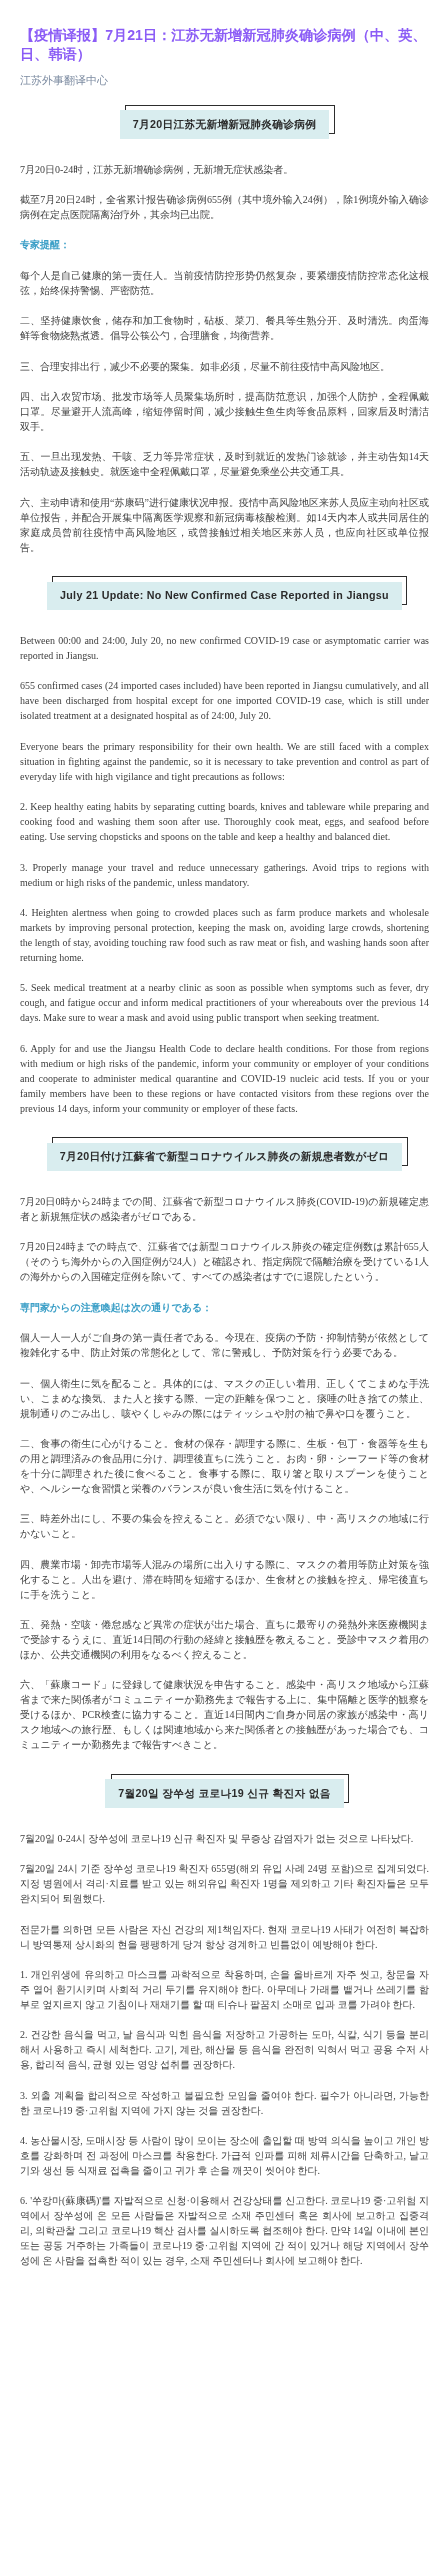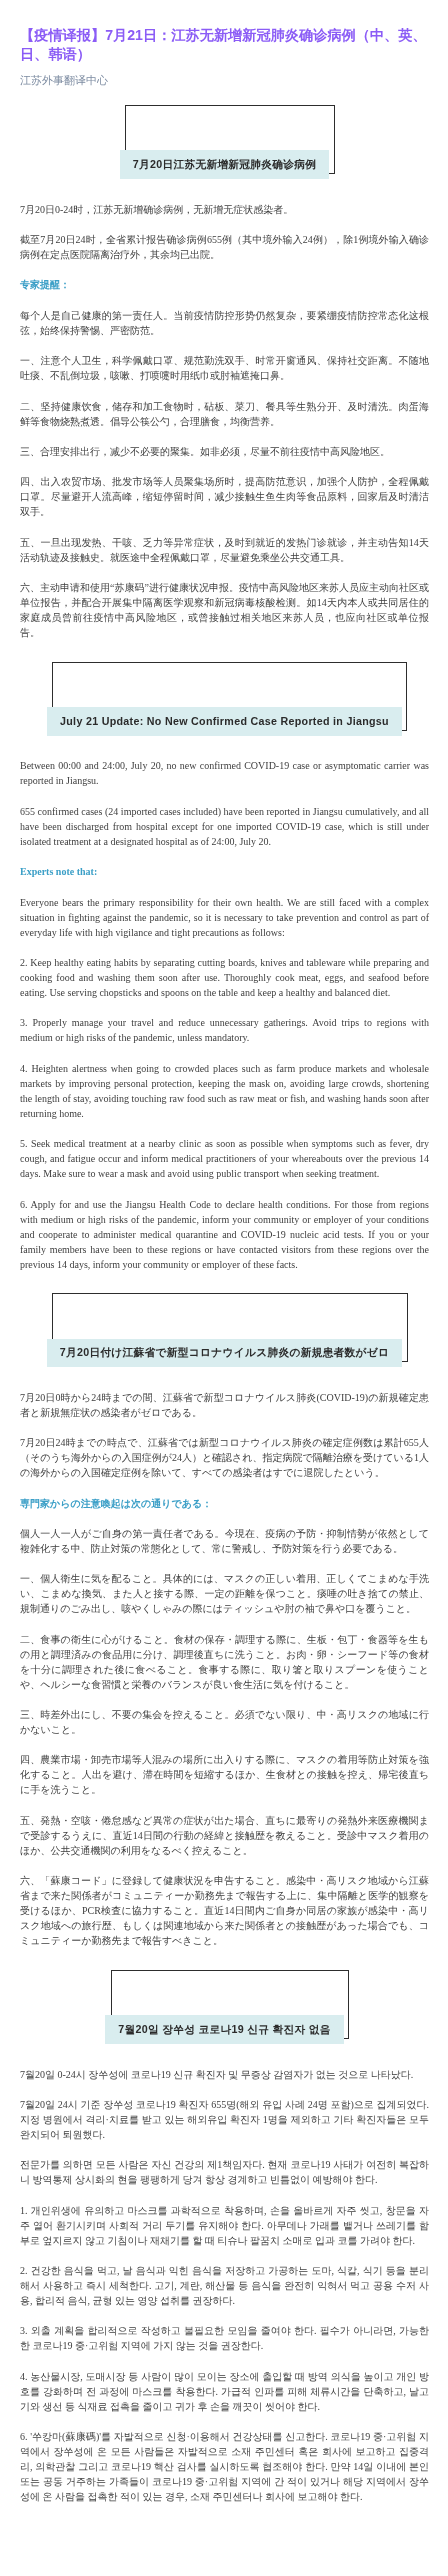--- a/index.html
+++ b/index.html
@@ -53,21 +53,20 @@
   }
   .hdr-fill {
     position: relative;
     background: #d9edef;
     padding: 7.7px 13px;
     font-size: 10.7px;
     font-weight: bold;
     letter-spacing: 0.3px;
     color: #2b2b2b;
     line-height: 1.25;
-    margin-top: 40px;
   }
   .para {
     font-size: 10px;
     line-height: 1.5;
     text-align: justify;
     margin: 15.4px 0;
     color: #3e3e3e;
     font-family: Liberation Serif, serif;
   }
   .para.accent {
@@ -90,39 +89,37 @@
     <div class="section-header-wrap first">
       <div class="hdr">
         <div class="hdr-outline"></div>
         <div class="hdr-fill">7月20日江苏无新增新冠肺炎确诊病例</div>
       </div>
     </div>
     <p class="para">7月20日0-24时，江苏无新增确诊病例，无新增无症状感染者。</p>
     <p class="para">截至7月20日24时，全省累计报告确诊病例655例（其中境外输入24例），除1例境外输入确诊病例在定点医院隔离治疗外，其余均已出院。</p>
     <p class="para accent">专家提醒：</p>
     <p class="para">每个人是自己健康的第一责任人。当前疫情防控形势仍然复杂，要紧绷疫情防控常态化这根弦，始终保持警惕、严密防范。</p>
-    <p class="para">一、注意个人卫生，科学佩戴口罩、规范勤洗双手、时常开窗通风、保持社交距离。不随地吐痰、不乱倒垃圾，咳嗽、打喷嚏时用纸巾或肘袖遮掩口鼻。</p>
     <p class="para">二、坚持健康饮食，储存和加工食物时，砧板、菜刀、餐具等生熟分开、及时清洗。肉蛋海鲜等食物烧熟煮透。倡导公筷公勺，合理膳食，均衡营养。</p>
     <p class="para">三、合理安排出行，减少不必要的聚集。如非必须，尽量不前往疫情中高风险地区。</p>
     <p class="para">四、出入农贸市场、批发市场等人员聚集场所时，提高防范意识，加强个人防护，全程佩戴口罩。尽量避开人流高峰，缩短停留时间，减少接触生鱼生肉等食品原料，回家后及时清洁双手。</p>
     <p class="para">五、一旦出现发热、干咳、乏力等异常症状，及时到就近的发热门诊就诊，并主动告知14天活动轨迹及接触史。就医途中全程佩戴口罩，尽量避免乘坐公共交通工具。</p>
     <p class="para">六、主动申请和使用“苏康码”进行健康状况申报。疫情中高风险地区来苏人员应主动向社区或单位报告，并配合开展集中隔离医学观察和新冠病毒核酸检测。如14天内本人或共同居住的家庭成员曾前往疫情中高风险地区，或曾接触过相关地区来苏人员，也应向社区或单位报告。</p>
   </section>
 
   
   <section lang="en">
     <div class="section-header-wrap">
       <div class="hdr">
         <div class="hdr-outline"></div>
         <div class="hdr-fill">July 21 Update: No New Confirmed Case Reported in Jiangsu</div>
       </div>
     </div>
     <p class="para">Between 00:00 and 24:00, July 20, no new confirmed COVID-19 case or asymptomatic carrier was reported in Jiangsu.</p>
     <p class="para">655 confirmed cases (24 imported cases included) have been reported in Jiangsu cumulatively, and all have been discharged from hospital except for one imported COVID-19 case, which is still under isolated treatment at a designated hospital as of 24:00, July 20.</p>
-    <p class="para accent">Experts note that:</p>
     <p class="para">Everyone bears the primary responsibility for their own health. We are still faced with a complex situation in fighting against the pandemic, so it is necessary to take prevention and control as part of everyday life with high vigilance and tight precautions as follows:</p>
     <p class="para">2. Keep healthy eating habits by separating cutting boards, knives and tableware while preparing and cooking food and washing them soon after use. Thoroughly cook meat, eggs, and seafood before eating. Use serving chopsticks and spoons on the table and keep a healthy and balanced diet.</p>
     <p class="para">3. Properly manage your travel and reduce unnecessary gatherings. Avoid trips to regions with medium or high risks of the pandemic, unless mandatory.</p>
     <p class="para">4. Heighten alertness when going to crowded places such as farm produce markets and wholesale markets by improving personal protection, keeping the mask on, avoiding large crowds, shortening the length of stay, avoiding touching raw food such as raw meat or fish, and washing hands soon after returning home.</p>
     <p class="para">5. Seek medical treatment at a nearby clinic as soon as possible when symptoms such as fever, dry cough, and fatigue occur and inform medical practitioners of your whereabouts over the previous 14 days. Make sure to wear a mask and avoid using public transport when seeking treatment.</p>
     <p class="para">6. Apply for and use the Jiangsu Health Code to declare health conditions. For those from regions with medium or high risks of the pandemic, inform your community or employer of your conditions and cooperate to administer medical quarantine and COVID-19 nucleic acid tests. If you or your family members have been to these regions or have contacted visitors from these regions over the previous 14 days, inform your community or employer of these facts.</p>
   </section>
 
   
   <section lang="ja">

